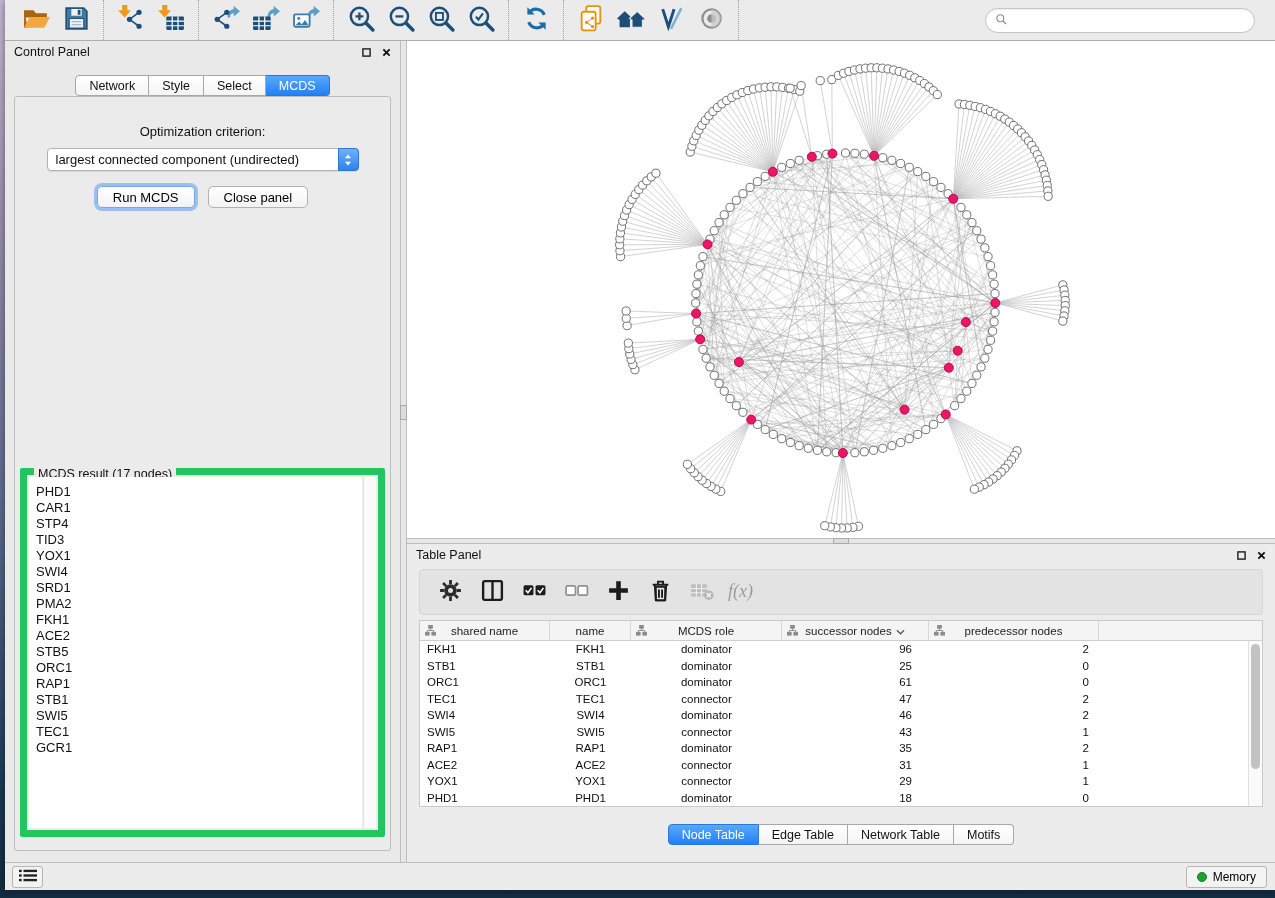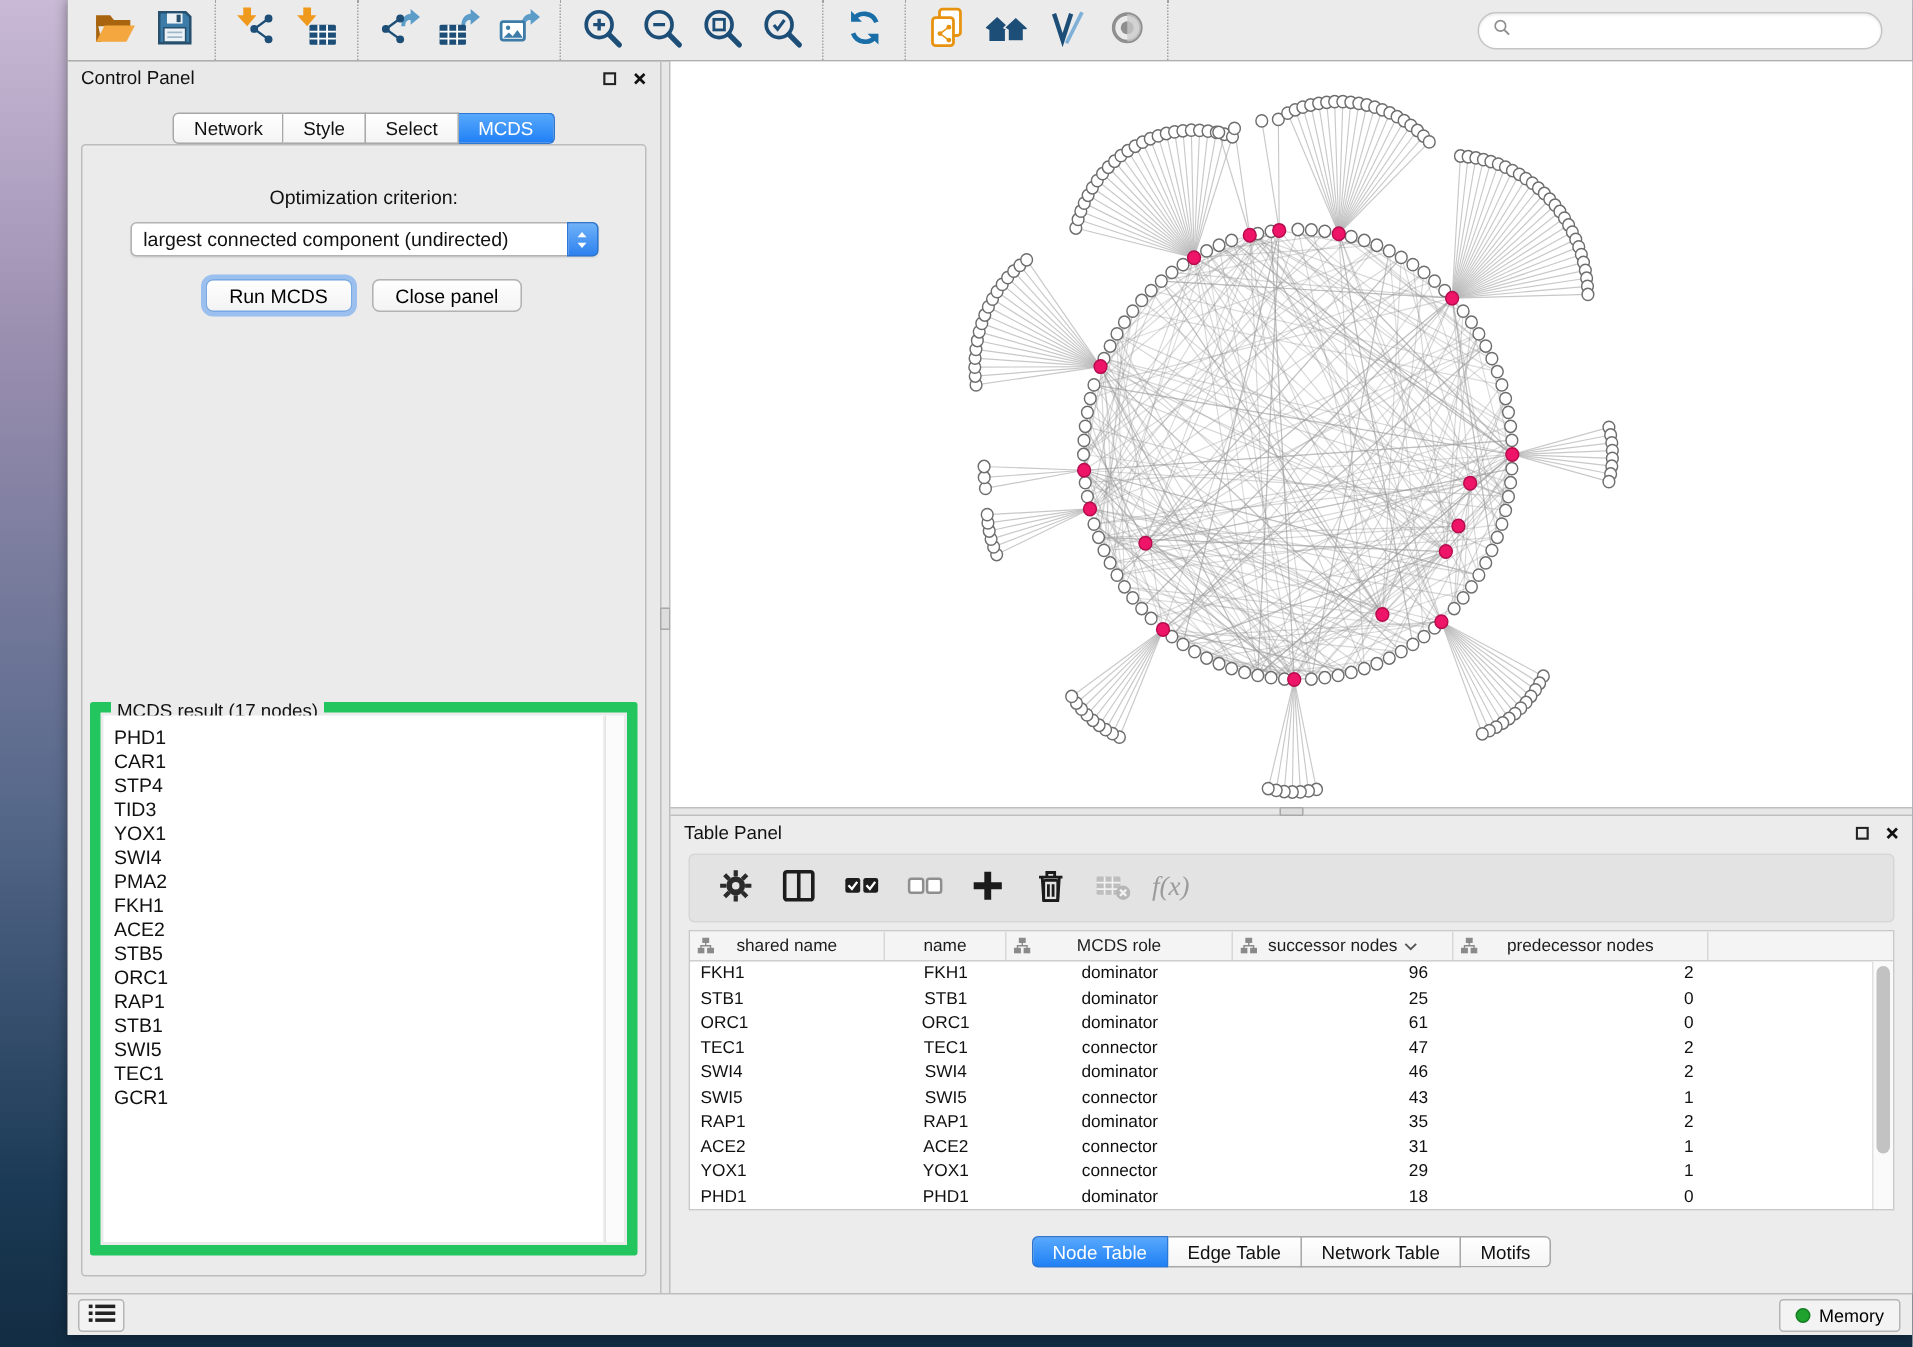--- a/index.html
+++ b/index.html
@@ -2,21 +2,21 @@
 <html><head>
 <meta charset="utf-8">
 <style>
   * { margin:0; padding:0; box-sizing:border-box; }
   html,body { width:1275px; height:898px; overflow:hidden; }
   body {
     font-family:"Liberation Sans", sans-serif;
     background:linear-gradient(180deg,#c9b9d6 0%,#9b8fb0 25%,#56688a 60%,#1b3a55 88%,#122c42 100%);
     position:relative; color:#111;
   }
-  #app { position:absolute; left:5px; top:0; right:0; bottom:8px; background:#404040; box-shadow:0 0 8px rgba(0,0,0,.45);margin-left:40px; }
+  #app { position:absolute; left:5px; top:0; right:0; bottom:8px; background:#8b5cf6; box-shadow:0 0 8px rgba(0,0,0,.45); }
 
   
   #toolbar { position:absolute; left:0; right:0; top:0; height:41px; background:#ebebeb; border-bottom:1px solid #aeaeae; display:flex; align-items:center; padding-left:4px; }
   .tb-group { display:flex; align-items:center; height:40px; padding:0 7px; border-right:1px dotted #a2a2a2; }
   .tb-group:last-of-type { border-right:none; }
   .tb-btn { width:40px; height:34px; display:flex; align-items:center; justify-content:center; background:transparent; border:none; cursor:pointer; }
   .tb-btn svg { width:29px; height:29px; }
   #search-box { position:absolute; right:20px; top:8px; width:270px; height:25px; background:#fff; border:1px solid #c5c5c5; border-radius:13px; display:flex; align-items:center; padding-left:9px; box-shadow:inset 0 1px 2px rgba(0,0,0,.08); }
   #search-box input { border:none; outline:none; flex:1; height:20px; font-size:12px; background:transparent; font-family:"Liberation Sans",sans-serif; }
 
@@ -304,20 +304,21 @@
         </div>
         <div class="result-group">
           <span class="result-legend">MCDS result (17 nodes)</span>
           <div class="result-list" id="result-list">
               <div class="result-item">PHD1</div>
               <div class="result-item">CAR1</div>
               <div class="result-item">STP4</div>
               <div class="result-item">TID3</div>
               <div class="result-item">YOX1</div>
               <div class="result-item">SWI4</div>
+              <div class="result-item">SRD1</div>
               <div class="result-item">PMA2</div>
               <div class="result-item">FKH1</div>
               <div class="result-item">ACE2</div>
               <div class="result-item">STB5</div>
               <div class="result-item">ORC1</div>
               <div class="result-item">RAP1</div>
               <div class="result-item">STB1</div>
               <div class="result-item">SWI5</div>
               <div class="result-item">TEC1</div>
               <div class="result-item">GCR1</div>

